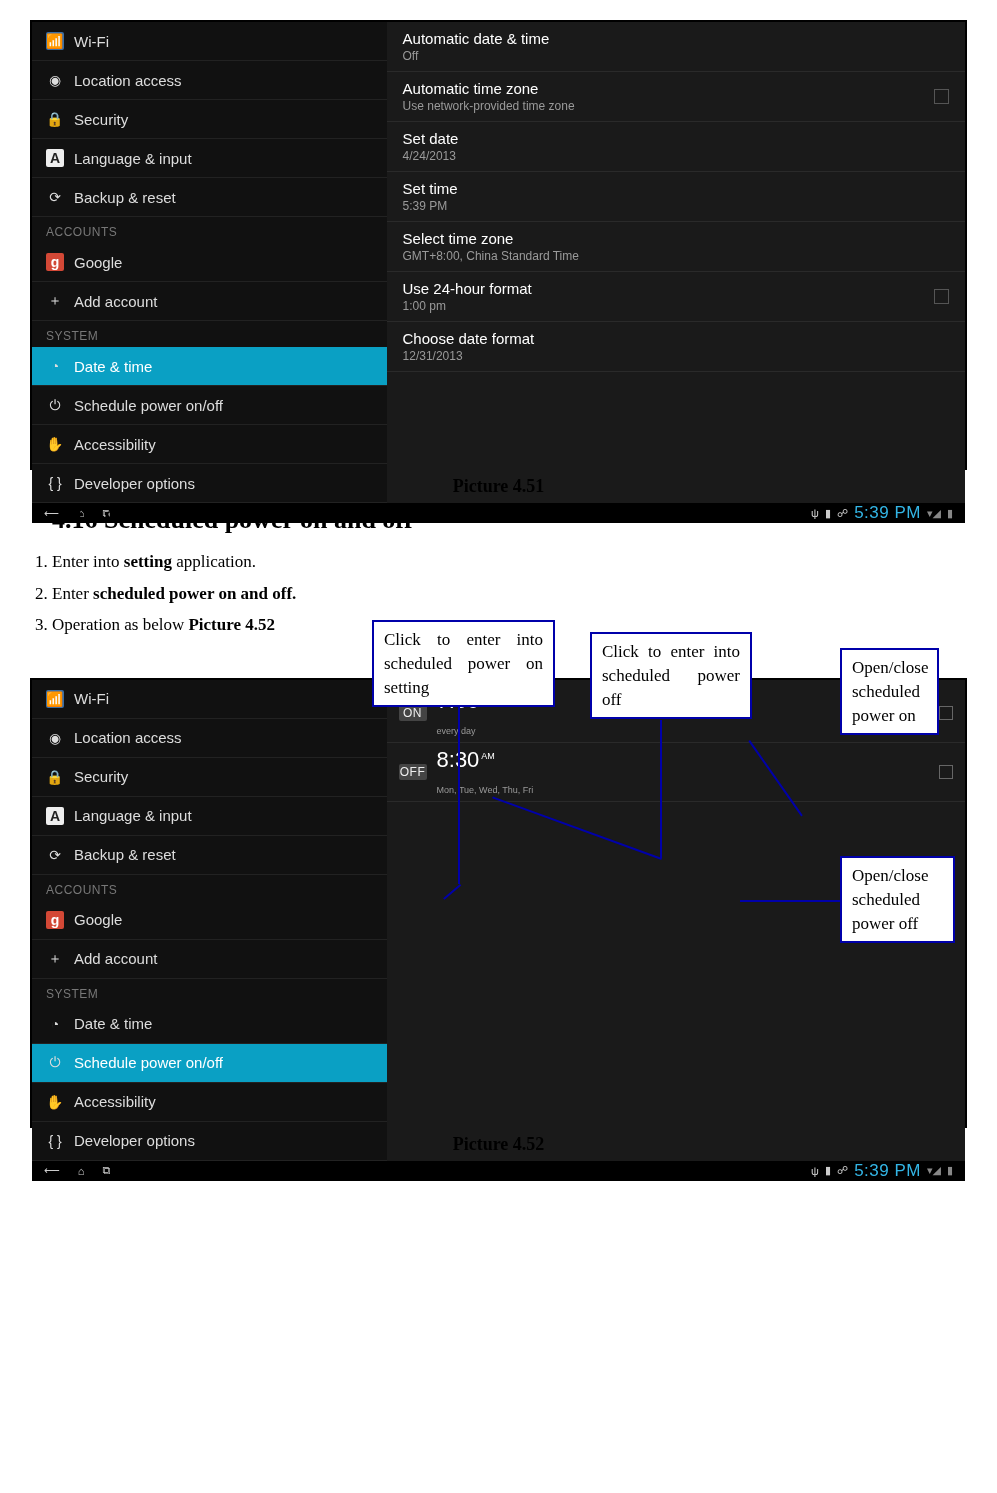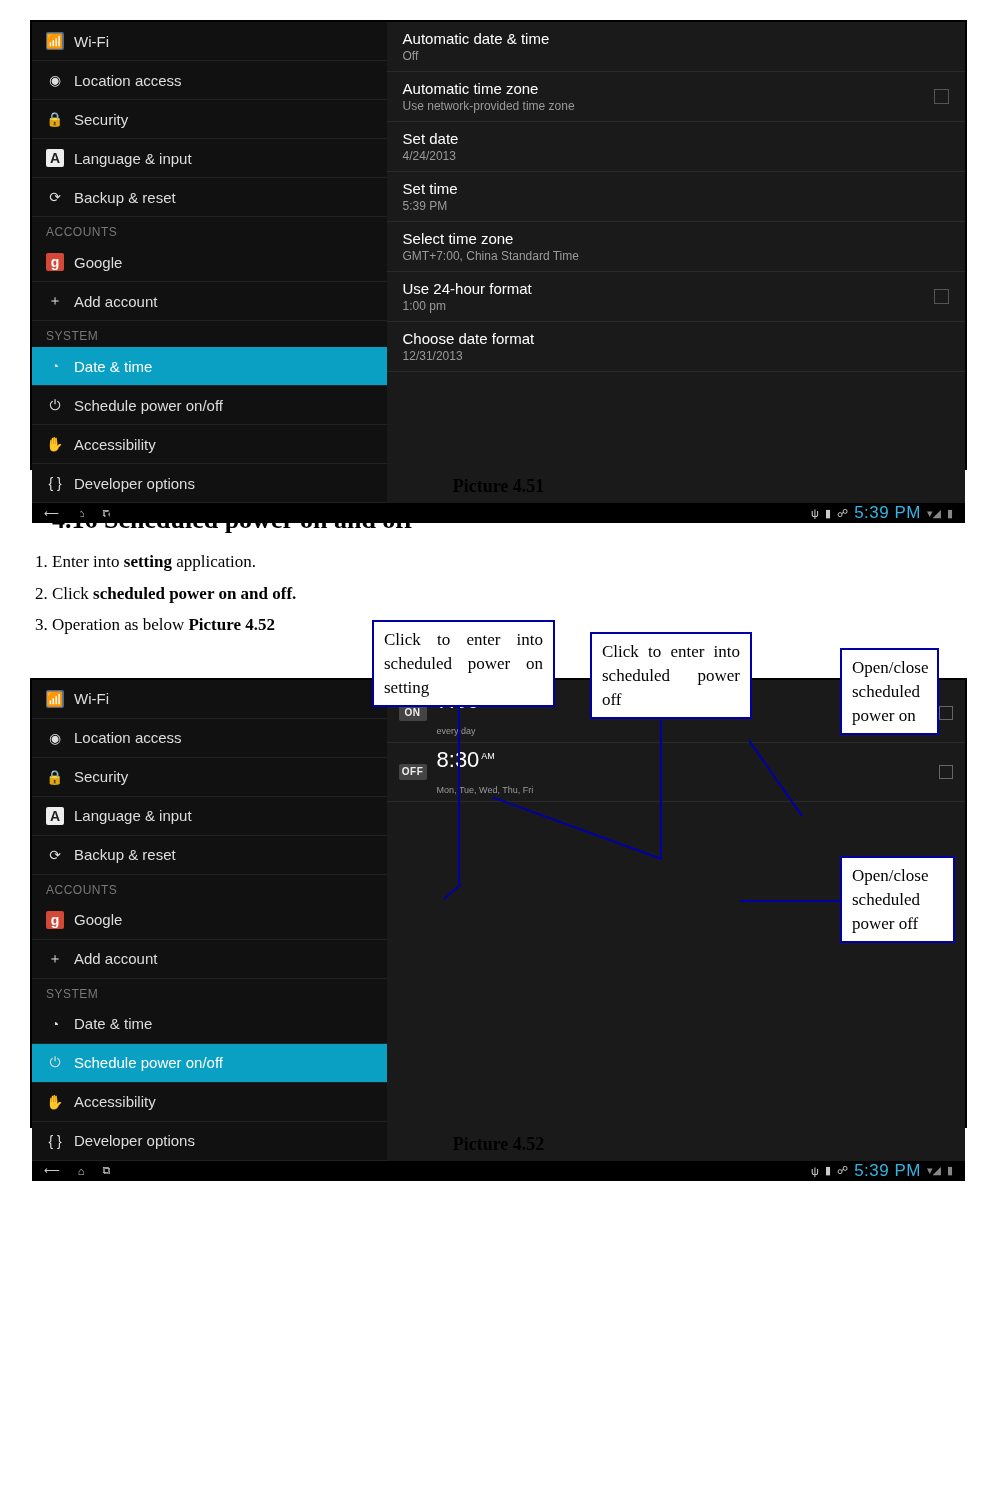--- a/index.html
+++ b/index.html
@@ -16,21 +16,21 @@
   .content-item { padding:8px 16px; border-bottom:1px solid #2a2a2a; display:flex; align-items:center; justify-content:space-between; }
   .content-item .txt { display:flex; flex-direction:column; }
   .content-item .sub { font-size:12px; color:#9a9a9a; margin-top:2px; }
   .chk { width:15px; height:15px; border:1px solid #555; }
   .ss-clock { height:6px; background:#222; }
   .navbar { height:30px; background:#000; display:flex; align-items:center; justify-content:space-between; padding:0 12px; color:#ccc; font-family:Arial,sans-serif; font-size:11px; }
   .nav-left { display:flex; gap:18px; align-items:center; }
   .nav-right { display:flex; gap:6px; align-items:center; }
   .clock-time { color:#33b5e5; font-size:17px; font-weight:300; letter-spacing:.5px; }
   .sched-row { display:flex; align-items:center; gap:10px; padding:6px 12px; border-bottom:1px solid #2a2a2a; }
-  .onoff-badge { width:28px; height:16px; background:#444; color:#eee; font-size:10px; display:flex; align-items:center; justify-content:center; border-radius:2px; font-weight:bold; letter-spacing:.5px; }
+  .onoff-badge { width:28px; height:16px; background:#444; color:#eee; font-size:12px; display:flex; align-items:center; justify-content:center; border-radius:2px; font-weight:normal; letter-spacing:.5px; }
   .sched-time { font-size:22px; color:#fff; display:flex; align-items:flex-start; gap:2px; line-height:1; }
   .sched-time .ampm { font-size:9px; margin-top:3px; }
   .sched-days { font-size:9px; color:#999; margin-top:14px; }
   .schk { width:14px; height:14px; border:1px solid #666; margin-left:auto; }
   .caption { text-align:center; font-weight:bold; font-size:18px; margin:4px 0 6px; }
   .note { color:#0000cc; font-size:17px; margin:4px 0 14px 2px; }
   .section-h { font-weight:bold; font-size:26px; margin:8px 0 14px 22px; }
   ol.steps { list-style:decimal; margin-left:22px; font-size:17px; }
   ol.steps li { margin-bottom:6px; line-height:1.5; }
   .b { font-weight:bold; }
@@ -116,21 +116,21 @@
           </div>
           <div class="content-item">
             <div class="txt">
               <span>Set time</span>
               <span class="sub">5:39 PM</span>
             </div>
           </div>
           <div class="content-item">
             <div class="txt">
               <span>Select time zone</span>
-              <span class="sub">GMT+7:00, China Standard Time</span>
+              <span class="sub">GMT+8:00, China Standard Time</span>
             </div>
           </div>
           <div class="content-item">
             <div class="txt">
               <span>Use 24-hour format</span>
               <span class="sub">1:00 pm</span>
             </div>
             <span class="chk"></span>
           </div>
           <div class="content-item">
@@ -155,21 +155,21 @@
         <span style="color:#888;">▾◢</span>
         <span style="color:#888;">▮</span>
       </div>
     </div>
   </div>
   <div class="caption">Picture 4.51</div>
   <div class="section-h">4.16 Scheduled power on and off</div>
 
   <ol class="steps">
     <li><span>Enter into </span><span class="b">setting</span><span> application.</span></li>
-    <li><span>Click </span><span class="b">scheduled power on and off.</span><span></span></li>
+    <li><span>Enter </span><span class="b">scheduled power on and off.</span><span></span></li>
     <li><span>Operation as below </span><span class="b">Picture 4.52</span><span></span></li>
   </ol>
 
   <div class="callout" style="left:372px; top:620px; width:183px;">Click to enter into scheduled power on setting</div>
   <div class="callout" style="left:590px; top:632px; width:162px;">Click to enter into scheduled power off</div>
   <div class="callout" style="left:840px; top:648px; width:99px;">Open/close scheduled power on</div>
   <div class="callout" style="left:840px; top:856px; width:115px;">Open/close scheduled power off</div>
 
   <div class="line" style="left:458px; top:706px; width:2px; height:178px;"></div>
   <div class="line" style="left:438px; top:884px; width:22px; height:2px; transform:rotate(-40deg); transform-origin:right top;"></div>

